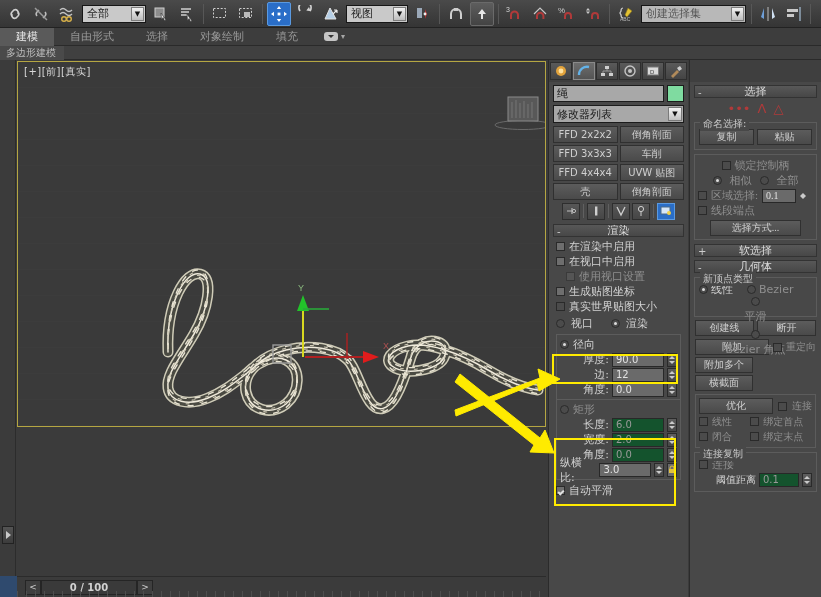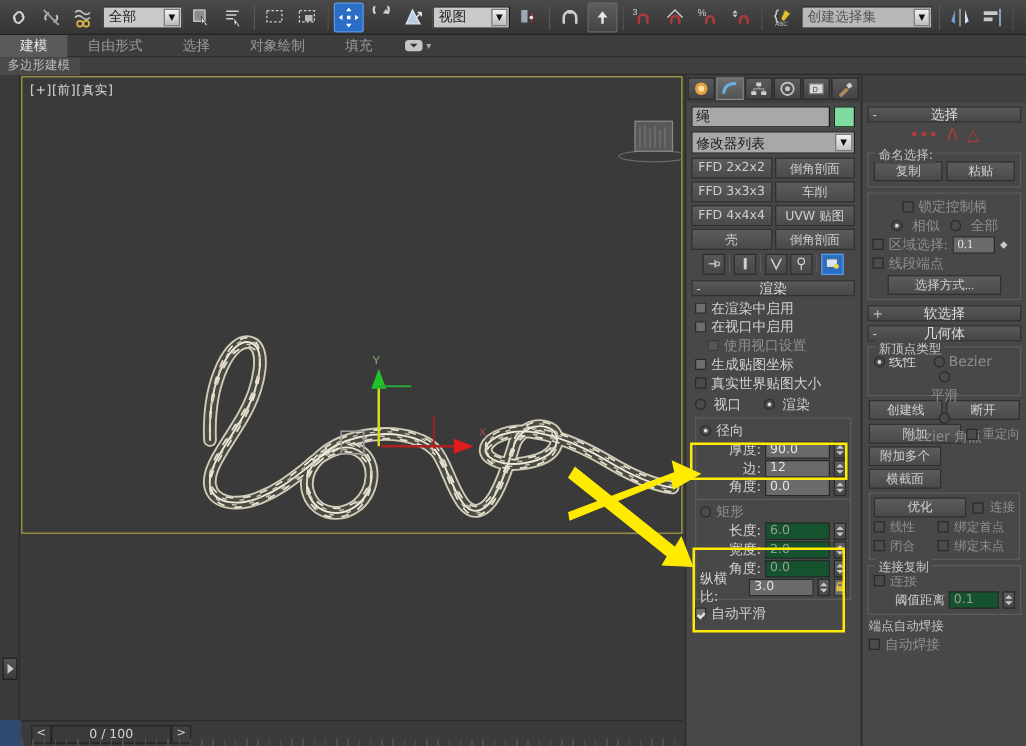--- a/index.html
+++ b/index.html
@@ -80,21 +80,21 @@
   .vp-grid { position:absolute; inset:0; }
 
   
   .timeline {
     position:absolute; left:17px; top:576px; width:529px; height:21px;
     background:#3b3b3b; border-top:1px solid #2b2b2b; display:flex; align-items:center;
   }
   .tl-arrow { width:16px;height:15px;background:#3f3f3f;border:1px solid #252525;color:#d0d0d0;
     display:flex;align-items:center;justify-content:center;font-size:9px;}
   .tl-field { width:96px;height:15px;background:#3a3a3a;border:1px solid #252525;
-    display:flex;align-items:center;justify-content:center;font-size:10px;color:#d2d2d2;}
+    display:flex;align-items:center;justify-content:center;font-size:10px;color:#d2d2d2;font-weight:bold;}
   .ticks{position:absolute;left:0;bottom:0;width:100%;height:6px;background:
     repeating-linear-gradient(90deg,#4e4e4e 0 1px,transparent 1px 9px);}
   .bottomleft{position:absolute;left:0;top:576px;width:17px;height:21px;background:#2f4a6e;}
 
   
   .cmdpanel {
     position:absolute; left:548px; top:60px; width:140px; height:537px;
     background:#484848; border-left:1px solid #2b2b2b;
   }
   .paneltabs { display:flex; height:22px; background:#3f3f3f; padding:2px 1px; gap:1px;}
@@ -792,27 +792,20 @@
       <div class="spin">
         <span class="lab dimtxt" style="font-size:10px;">阈值距离</span>
         <span class="fld off" style="width:40px;">0.1</span>
         <span class="spn">
             <i class="up"></i>
             <i class="dn"></i>
           </span>
       </div>
     </div>
 
-    <div style="margin:2px 5px 0 5px;">
-      <div style="font-size:10px;color:#c2c2c2;">端点自动焊接</div>
-      <div class="crow">
-        <span class="chk empty"></span>
-        <span class="dimtxt">自动焊接</span>
-      </div>
-    </div>
   </div>
 
   <div class="hl" style="left:552px;top:354px;width:126px;height:30px;"></div>
   <div class="hl" style="left:554px;top:438px;width:122px;height:68px;"></div>
 
   <svg class="anno">
 
     <g>
       <path d="M455 410 L540 378 L538 369 L560 379 L539 391 L537 383 L456 416 Z" fill="#ffeb00" stroke="#ffeb00" stroke-width="1"></path>
     </g>

